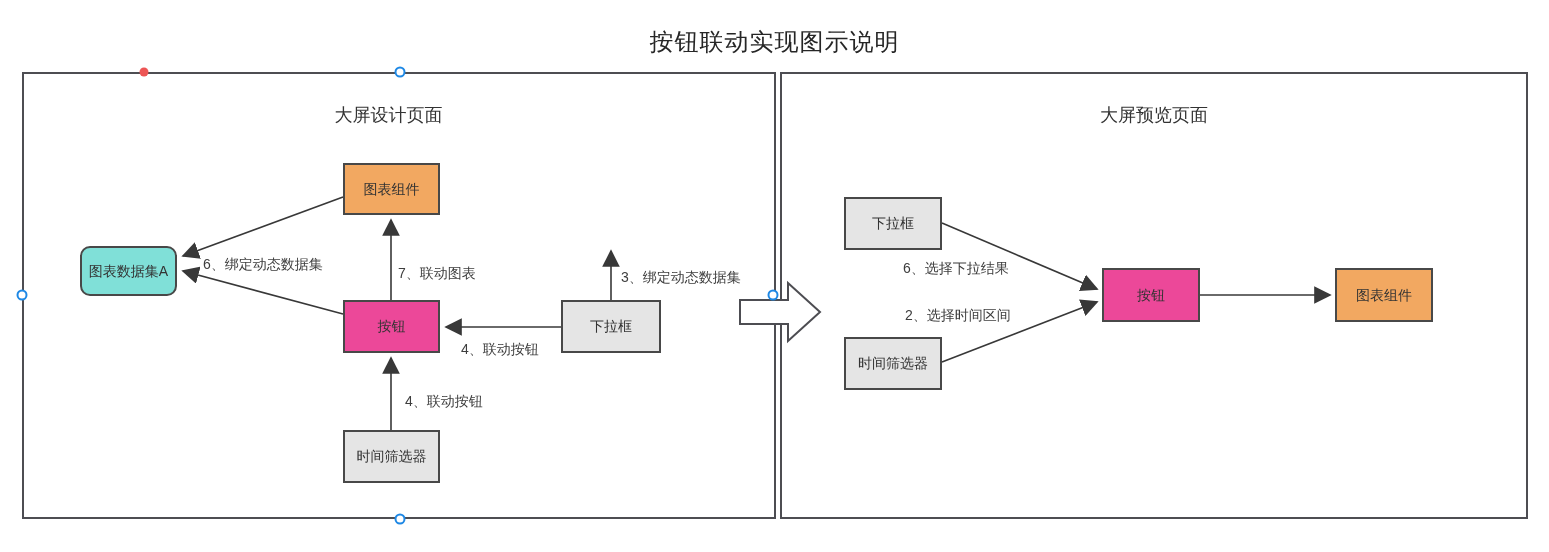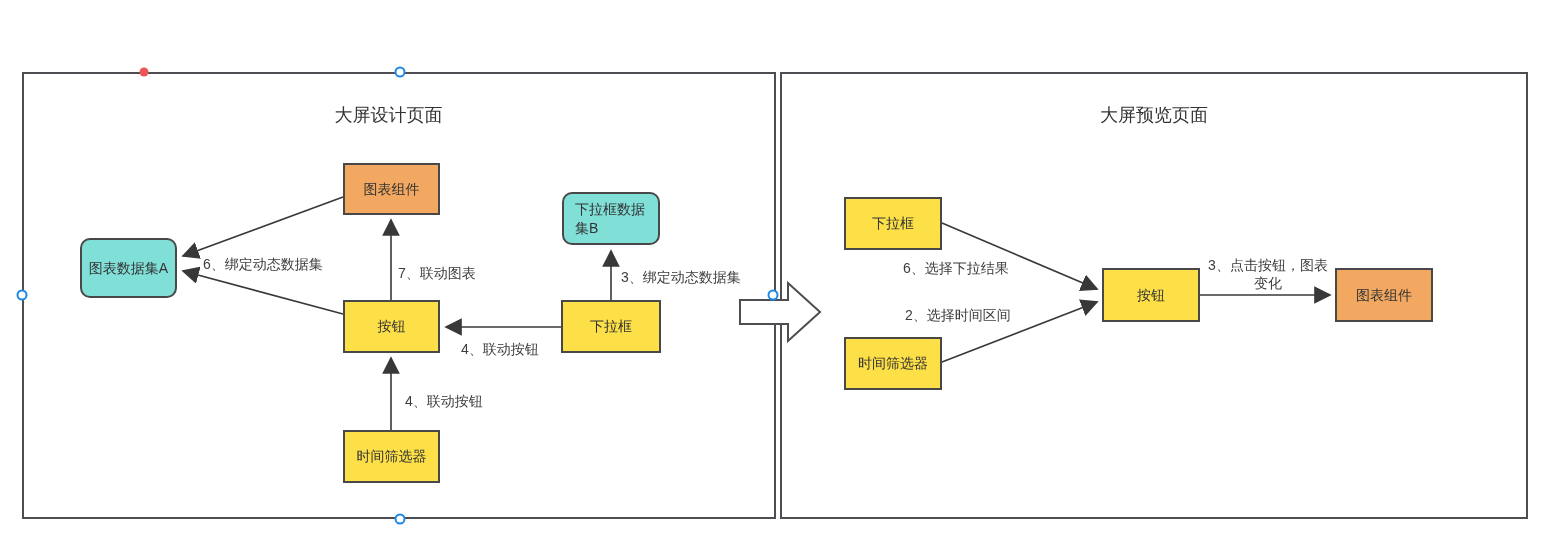--- a/index.html
+++ b/index.html
@@ -4,65 +4,64 @@
 <style>
   *{margin:0;padding:0;box-sizing:border-box}
   html,body{background:#ffffff}
   body{font-family:"Liberation Sans","DejaVu Sans",sans-serif}
   .canvas{position:relative;width:1549px;height:552px;background:#fff;overflow:hidden}
   .main-title{position:absolute;top:26px;left:0;width:100%;text-align:center;
               font-size:24px;color:#262626;letter-spacing:1px;z-index:2}
   .panel{position:absolute;border:2px solid #4d4d52;background:#fff;z-index:1}
   .panel-title{position:absolute;text-align:center;font-size:18px;color:#333;z-index:2}
   .node{position:absolute;display:flex;align-items:center;justify-content:center;
-        font-size:14px;color:#333;border:2px solid #484848;
+        text-align:center;font-size:14px;color:#333;border:2px solid #484848;
         line-height:1.35;z-index:6}
   .orange{background:#F2A861}
   .teal{background:#80E0D8;border-radius:10px}
   .teal-a{padding:0 2px}
   .teal-b{padding:0 11px}
-  .salmon{background:#fde047}
-  .red{background:#fde047}
+  .salmon{background:#ec4899}
+  .red{background:#e5e5e5}
   .edge-label{position:absolute;font-size:14px;color:#3d3d3d;white-space:nowrap;z-index:6;background:transparent}
   .edge-label.wrap{white-space:normal;text-align:center;line-height:1.28}
   svg.overlay{position:absolute;left:0;top:0;z-index:5;pointer-events:none}
 </style>
 </head>
 <body>
 
 <div class="canvas">
 
+  <div class="main-title">按钮联动实现图示说明</div>
 
   <div class="panel" style="left:22px;top:72px;width:754px;height:447px"></div>
   <div class="panel" style="left:780px;top:72px;width:748px;height:447px"></div>
 
   <div class="panel-title" style="left:22px;top:103px;width:733px">大屏设计页面</div>
   <div class="panel-title" style="left:780px;top:103px;width:748px">大屏预览页面</div>
 
   <div class="node orange" style="left:343px;top:163px;width:97px;height:52px">图表组件</div>
-  <div class="node teal teal-a" style="left:80px;top:238px;width:97px;height:60px">图表数据集A</div>
-  <div class="node teal teal-b" style="left:562px;top:192px;width:98px;height:53px">下拉框数据集B</div>
+  <div class="node teal teal-a" style="left:80px;top:246px;width:97px;height:50px">图表数据集A</div>
   <div class="node salmon" style="left:343px;top:300px;width:97px;height:53px">按钮</div>
   <div class="node red" style="left:561px;top:300px;width:100px;height:53px">下拉框</div>
   <div class="node red" style="left:343px;top:430px;width:97px;height:53px">时间筛选器</div>
 
   <div class="edge-label" style="left:203px;top:256px">6、绑定动态数据集</div>
   <div class="edge-label" style="left:398px;top:265px">7、联动图表</div>
   <div class="edge-label" style="left:621px;top:269px">3、绑定动态数据集</div>
   <div class="edge-label" style="left:461px;top:341px">4、联动按钮</div>
   <div class="edge-label" style="left:405px;top:393px">4、联动按钮</div>
 
   <div class="node red" style="left:844px;top:197px;width:98px;height:53px">下拉框</div>
   <div class="node red" style="left:844px;top:337px;width:98px;height:53px">时间筛选器</div>
   <div class="node salmon" style="left:1102px;top:268px;width:98px;height:54px">按钮</div>
   <div class="node orange" style="left:1335px;top:268px;width:98px;height:54px">图表组件</div>
 
   <div class="edge-label" style="left:903px;top:260px">6、选择下拉结果</div>
   <div class="edge-label" style="left:905px;top:307px">2、选择时间区间</div>
-  <div class="edge-label wrap" style="left:1208px;top:257px;width:120px">3、点击按钮，图表变化</div>
 
   <svg class="overlay" width="1549" height="552" viewBox="0 0 1549 552">
     <defs>
       <marker id="ah" viewBox="0 0 10 10" refX="9" refY="5" markerWidth="11" markerHeight="11" orient="auto-start-reverse">
         <path d="M0,0 L10,5 L0,10 Z" fill="#383838"></path>
       </marker>
     </defs>
 
     <line x1="343" y1="197" x2="183" y2="256" stroke="#383838" stroke-width="1.6" marker-end="url(#ah)"></line>
     <line x1="343" y1="314" x2="183" y2="271" stroke="#383838" stroke-width="1.6" marker-end="url(#ah)"></line>

